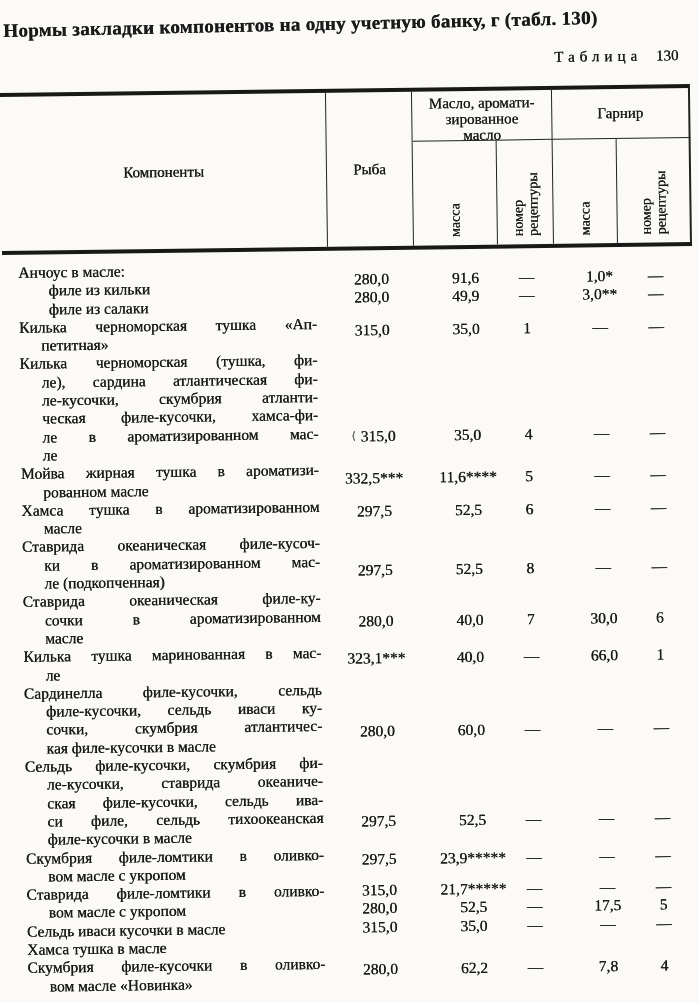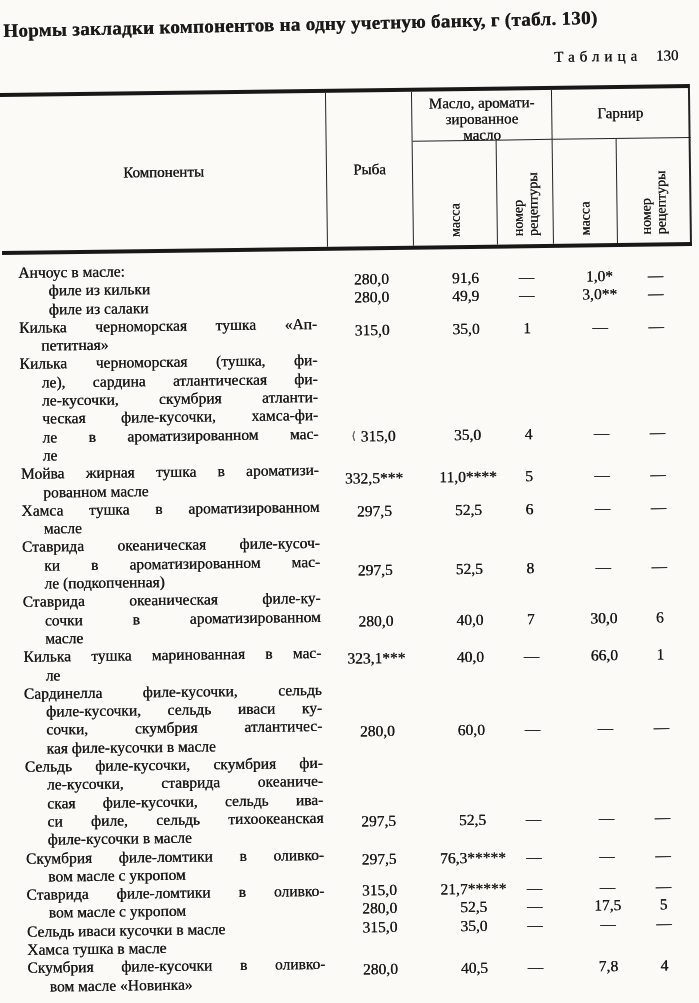--- a/index.html
+++ b/index.html
@@ -204,21 +204,21 @@
             <div class="vcell c4"><span>—</span></div>
           </div>
         </div>
         <div class="brow" style="height: 36.6px;">
           <div class="bname">
             <div class="bline ind0 j">Мойва жирная тушка в ароматизи-</div>
             <div class="bline ind1">рованном масле</div>
           </div>
           <div class="vrow" style="top: 9.15px;">
             <div class="vcell c0"><span>332,5***</span></div>
-            <div class="vcell c1"><span>11,0****</span></div>
+            <div class="vcell c1"><span>11,6****</span></div>
             <div class="vcell c2"><span>5</span></div>
             <div class="vcell c3"><span>—</span></div>
             <div class="vcell c4"><span>—</span></div>
           </div>
         </div>
         <div class="brow" style="height: 36.6px;">
           <div class="bname">
             <div class="bline ind0 j">Хамса тушка в ароматизированном</div>
             <div class="bline ind1">масле</div>
           </div>
@@ -302,21 +302,21 @@
             <div class="vcell c4"><span>—</span></div>
           </div>
         </div>
         <div class="brow" style="height: 36.6px;">
           <div class="bname">
             <div class="bline ind0 j">Скумбрия филе-ломтики в оливко-</div>
             <div class="bline ind1">вом масле с укропом</div>
           </div>
           <div class="vrow" style="top: 5.49px;">
             <div class="vcell c0"><span>297,5</span></div>
-            <div class="vcell c1"><span>76,3*****</span></div>
+            <div class="vcell c1"><span>23,9*****</span></div>
             <div class="vcell c2"><span>—</span></div>
             <div class="vcell c3"><span>—</span></div>
             <div class="vcell c4"><span>—</span></div>
           </div>
         </div>
         <div class="brow" style="height: 36.6px;">
           <div class="bname">
             <div class="bline ind0 j">Ставрида филе-ломтики в оливко-</div>
             <div class="bline ind1">вом масле с укропом</div>
           </div>
@@ -352,21 +352,21 @@
             <div class="bline ind0">Хамса тушка в масле</div>
           </div>
         </div>
         <div class="brow" style="height: 36.6px;">
           <div class="bname">
             <div class="bline ind0 j">Скумбрия филе-кусочки в оливко-</div>
             <div class="bline ind1">вом масле «Новинка»</div>
           </div>
           <div class="vrow" style="top: 5.49px;">
             <div class="vcell c0"><span>280,0</span></div>
-            <div class="vcell c1"><span>40,5</span></div>
+            <div class="vcell c1"><span>62,2</span></div>
             <div class="vcell c2"><span>—</span></div>
             <div class="vcell c3"><span>7,8</span></div>
             <div class="vcell c4"><span>4</span></div>
           </div>
         </div>
       </div>
   </div>
 </div>
 
 </body></html>

